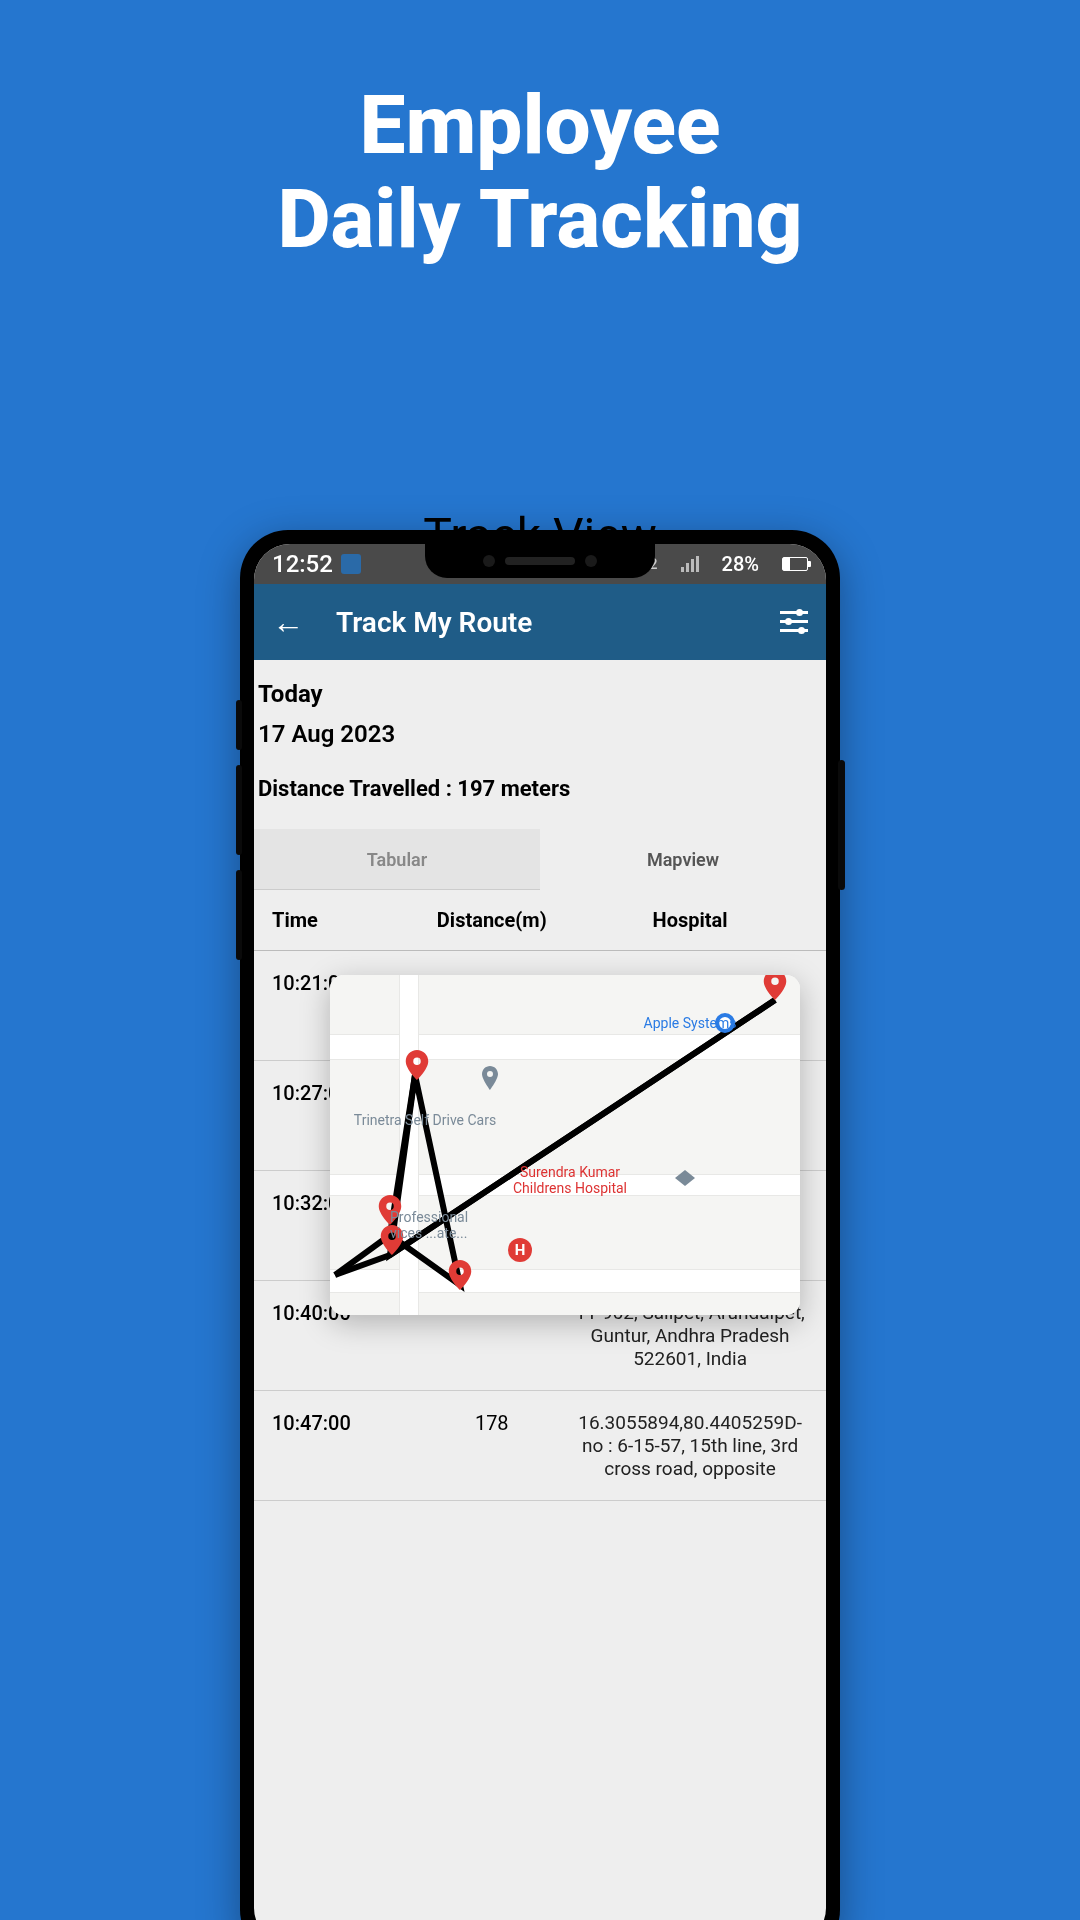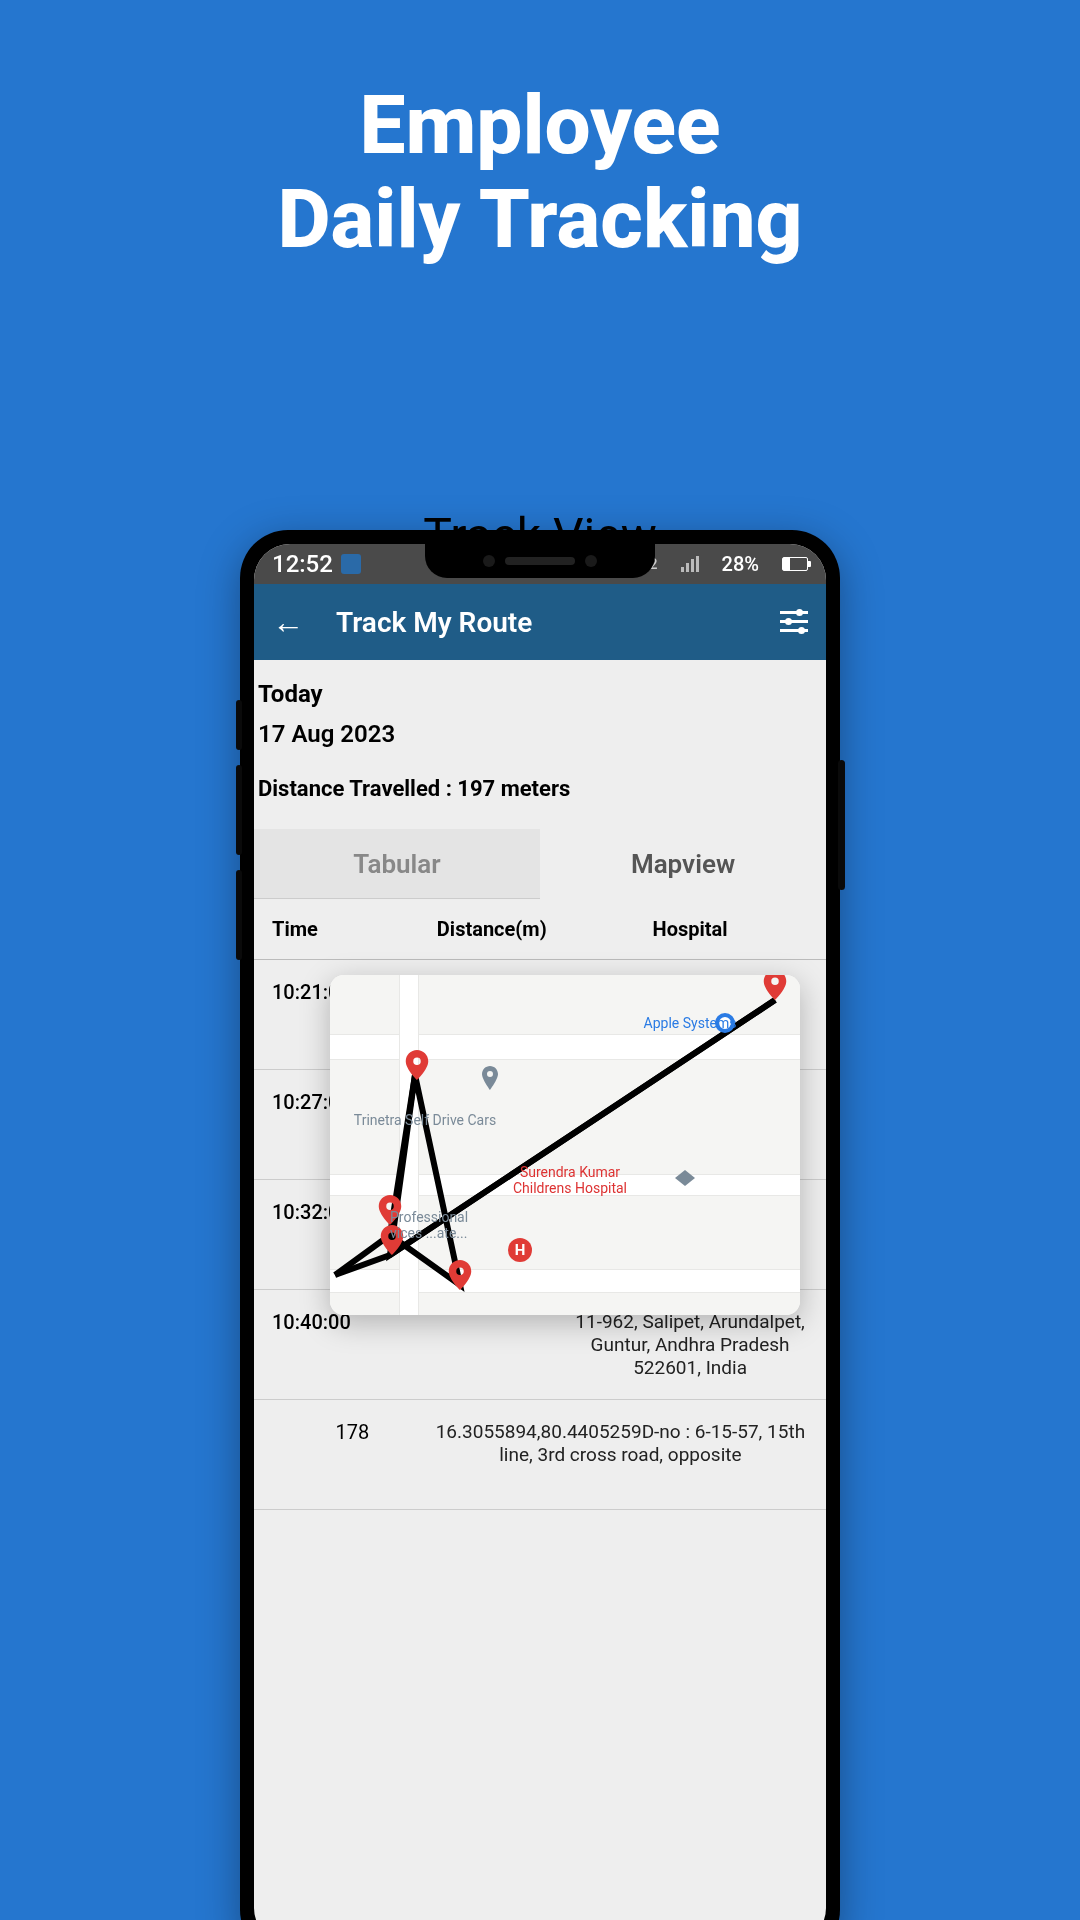--- a/index.html
+++ b/index.html
@@ -99,21 +99,21 @@
     .filter-icon .fl { position:absolute; height:3px; background:#fff; left:0; right:0; }
     .filter-icon .fl:nth-child(1){top:0;} .filter-icon .fl:nth-child(2){top:9px;} .filter-icon .fl:nth-child(3){top:18px;}
     .filter-icon .fl::after { content:''; position:absolute; width:7px; height:7px; background:#fff; border-radius:50%; top:-2px; }
     .filter-icon .fl:nth-child(1)::after{left:16px;} .filter-icon .fl:nth-child(2)::after{left:5px;} .filter-icon .fl:nth-child(3)::after{left:18px;}
     .content { background: #eee; }
     .header-block { padding: 20px 4px 10px; }
     .header-block .today { font-size: 24px; font-weight: 700; color: #000; }
     .header-block .date { font-size: 24px; font-weight: 600; color: #000; margin-top: 12px; }
     .header-block .distance { font-size: 22px; font-weight: 700; color: #000; margin-top: 28px; }
     .tabs { display: flex; margin-top: 18px; }
-    .tab { flex: 1; text-align: center; padding: 20px 8px; font-size: 26px; font-weight: 600; color: #555; cursor:pointer; }
+    .tab { flex: 1; text-align: center; padding: 20px 8px; font-size: 18px; font-weight: 600; color: #555; cursor:pointer; }
     .tab.active { background: #e4e4e4; color: #888; box-shadow: inset 0 -1px 0 #ccc; }
     .table { width: 100%; }
     .thead { display: flex; padding: 18px 18px; font-size: 20px; font-weight: 700; color:#000; border-bottom: 1px solid #bbb; }
     .col-time { width: 26%; }
     .col-dist { width: 30%; text-align: center; }
     .col-loc { flex: 1; text-align: center; }
     .trow { display: flex; padding: 20px 18px; font-size: 20px; color:#000; border-bottom: 1px solid #ccc; min-height: 110px; }
     .trow .col-time { font-weight: 500; }
     .trow .col-loc { text-align: center; font-size: 19px; color:#222; }
     .map-overlay {
@@ -228,20 +228,21 @@
             <div class="col-time">10:32:00</div>
             <div class="col-dist"></div>
             <div class="col-loc"></div>
           </div>
           <div class="trow">
             <div class="col-time">10:40:00</div>
             <div class="col-dist"></div>
             <div class="col-loc">11-962, Salipet, Arundalpet, Guntur, Andhra Pradesh 522601, India</div>
           </div>
           <div class="trow">
+            <div class="col-time">10:47:00</div>
             <div class="col-dist">178</div>
             <div class="col-loc">16.3055894,80.4405259D-no : 6-15-57, 15th line, 3rd cross road, opposite</div>
           </div>
         </div>
       </div>
     </div>
   </div>
 </div>
 
 <div class="map-overlay">

